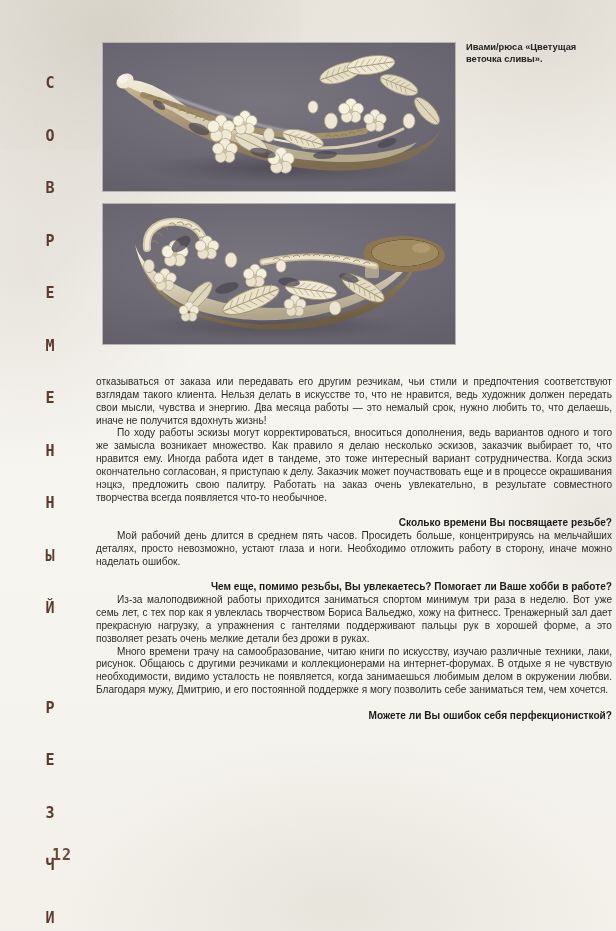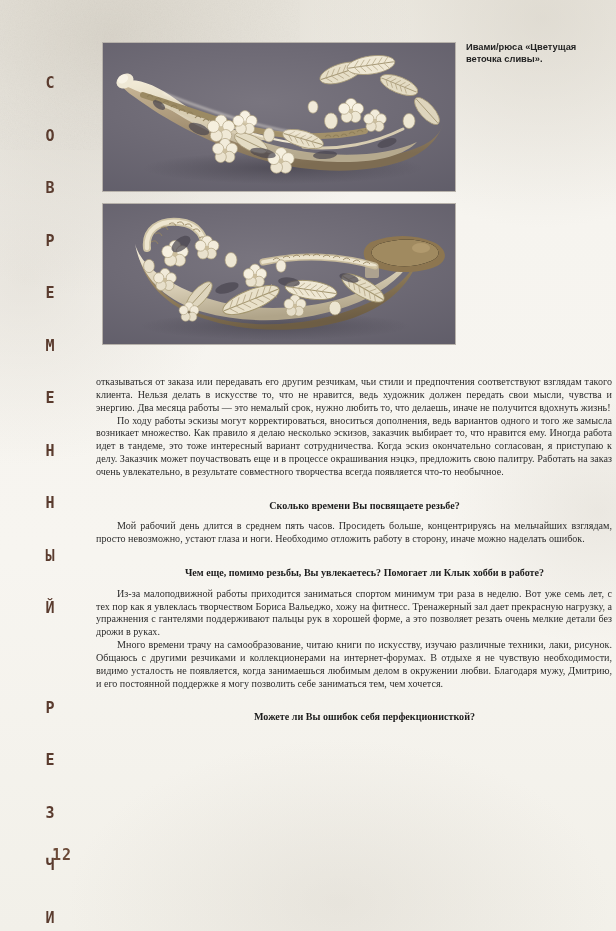--- a/index.html
+++ b/index.html
@@ -91,35 +91,35 @@
   
   #body-text {
     position: absolute;
     left: 96px;
     top: 376px;
     width: 516px;
     color: #2c2c2c;
     font-size: 10.1px;
     line-height: 12.85px;
     text-align: justify;
-    font-family: Liberation Serif, serif;
+    font-family: Liberation Sans, sans-serif;
   }
   #body-text p {
     margin: 0;
     text-indent: 21px;
     hyphens: auto;
   }
   #body-text p.noindent { text-indent: 0; }
   #body-text h3 {
-    margin: 8px;
+    margin: 0;
     font-size: 10.1px;
     line-height: 12.85px;
     font-weight: 700;
     text-indent: 21px;
-    text-align: center;
+    text-align: right;
     color: #1c1c1c;
   }
   #body-text .spacer { height: 12.8px; }
 
   
   #page-number {
     position: absolute;
     left: 52px;
     top: 846px;
     color: #6b4a38;
@@ -482,23 +482,23 @@
 
   <div id="caption">
     <span class="cap-title">Ивами/рюса «Цветущая веточка сливы».</span>
   </div>
 
   <div id="body-text">
       <p class="noindent">отказываться от заказа или передавать его другим резчикам, чьи стили и предпочтения соответствуют взглядам такого клиента. Нельзя делать в искусстве то, что не нравится, ведь художник должен передать свои мысли, чувства и энергию. Два месяца работы — это немалый срок, нужно любить то, что делаешь, иначе не получится вдохнуть жизнь!</p>
       <p>По ходу работы эскизы могут корректироваться, вноситься дополнения, ведь вариантов одного и того же замысла возникает множество. Как правило я делаю несколько эскизов, заказчик выбирает то, что нравится ему. Иногда работа идет в тандеме, это тоже интересный вариант сотрудничества. Когда эскиз окончательно согласован, я приступаю к делу. Заказчик может поучаствовать еще и в процессе окрашивания нэцкэ, предложить свою палитру. Работать на заказ очень увлекательно, в результате совместного творчества всегда появляется что-то необычное.</p>
       <div class="spacer"></div>
       <h3>Сколько времени Вы посвящаете резьбе?</h3>
-      <p>Мой рабочий день длится в среднем пять часов. Просидеть больше, концентрируясь на мельчайших взглядам, просто невозможно, устают глаза и ноги. Необходимо отложить работу в сторону, иначе можно наделать ошибок.</p>
+      <p>Мой рабочий день длится в среднем пять часов. Просидеть больше, концентрируясь на мельчайших деталях, просто невозможно, устают глаза и ноги. Необходимо отложить работу в сторону, иначе можно наделать ошибок.</p>
       <div class="spacer"></div>
-      <h3>Чем еще, помимо резьбы, Вы увлекаетесь? Помогает ли Клык хобби в работе?</h3>
+      <h3>Чем еще, помимо резьбы, Вы увлекаетесь? Помогает ли Ваше хобби в работе?</h3>
       <p>Из-за малоподвижной работы приходится заниматься спортом минимум три раза в неделю. Вот уже семь лет, с тех пор как я увлеклась творчеством Бориса Вальеджо, хожу на фитнесс. Тренажерный зал дает прекрасную нагрузку, а упражнения с гантелями поддерживают пальцы рук в хорошей форме, а это позволяет резать очень мелкие детали без дрожи в руках.</p>
       <p>Много времени трачу на самообразование, читаю книги по искусству, изучаю различные техники, лаки, рисунок. Общаюсь с другими резчиками и коллекционерами на интернет-форумах. В отдыхе я не чувствую необходимости, видимо усталость не появляется, когда занимаешься любимым делом в окружении любви. Благодаря мужу, Дмитрию, и его постоянной поддержке я могу позволить себе заниматься тем, чем хочется.</p>
       <div class="spacer"></div>
       <h3>Можете ли Вы ошибок себя перфекционисткой?</h3>
     </div>
 
   <div id="page-number">12</div>
 
 </div>
 

